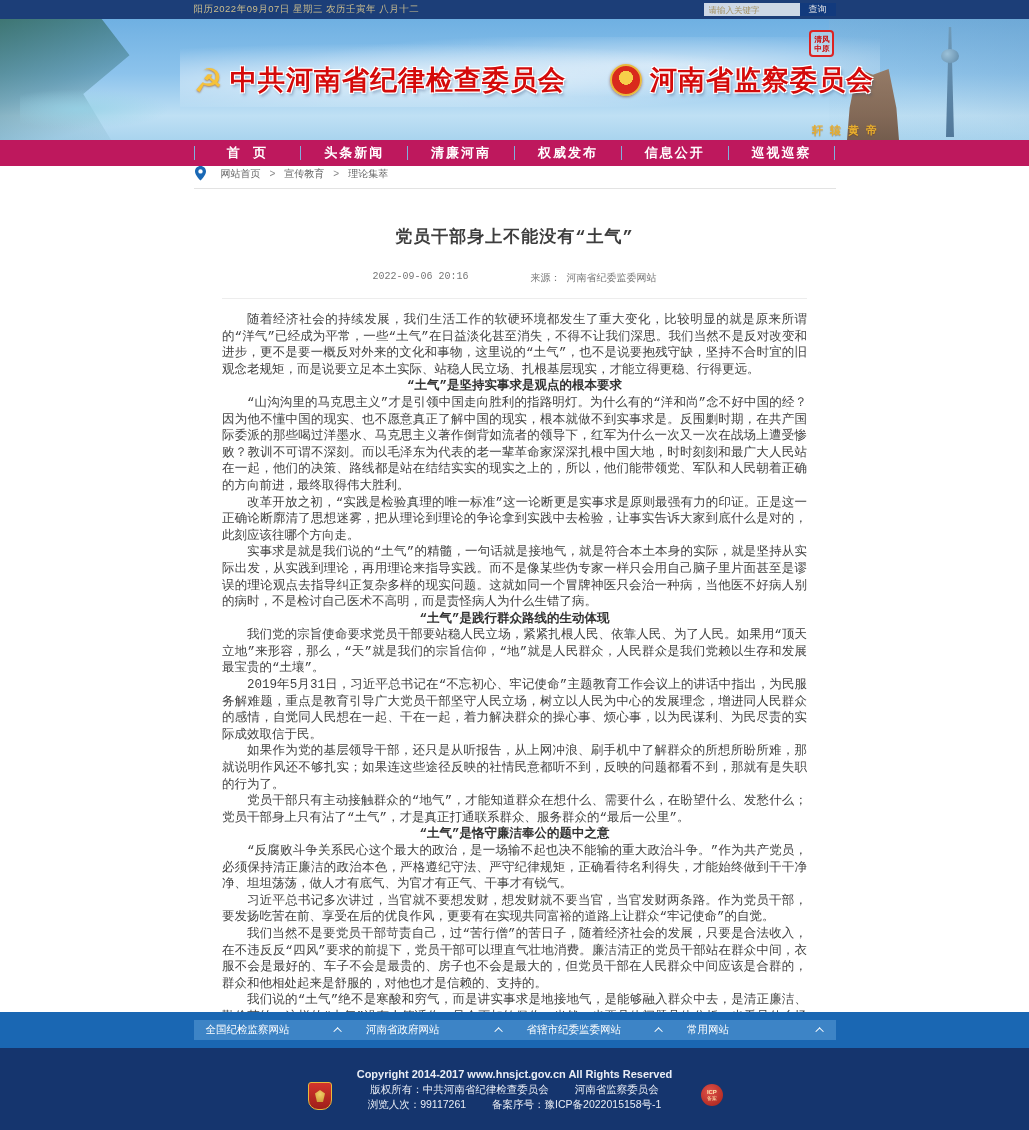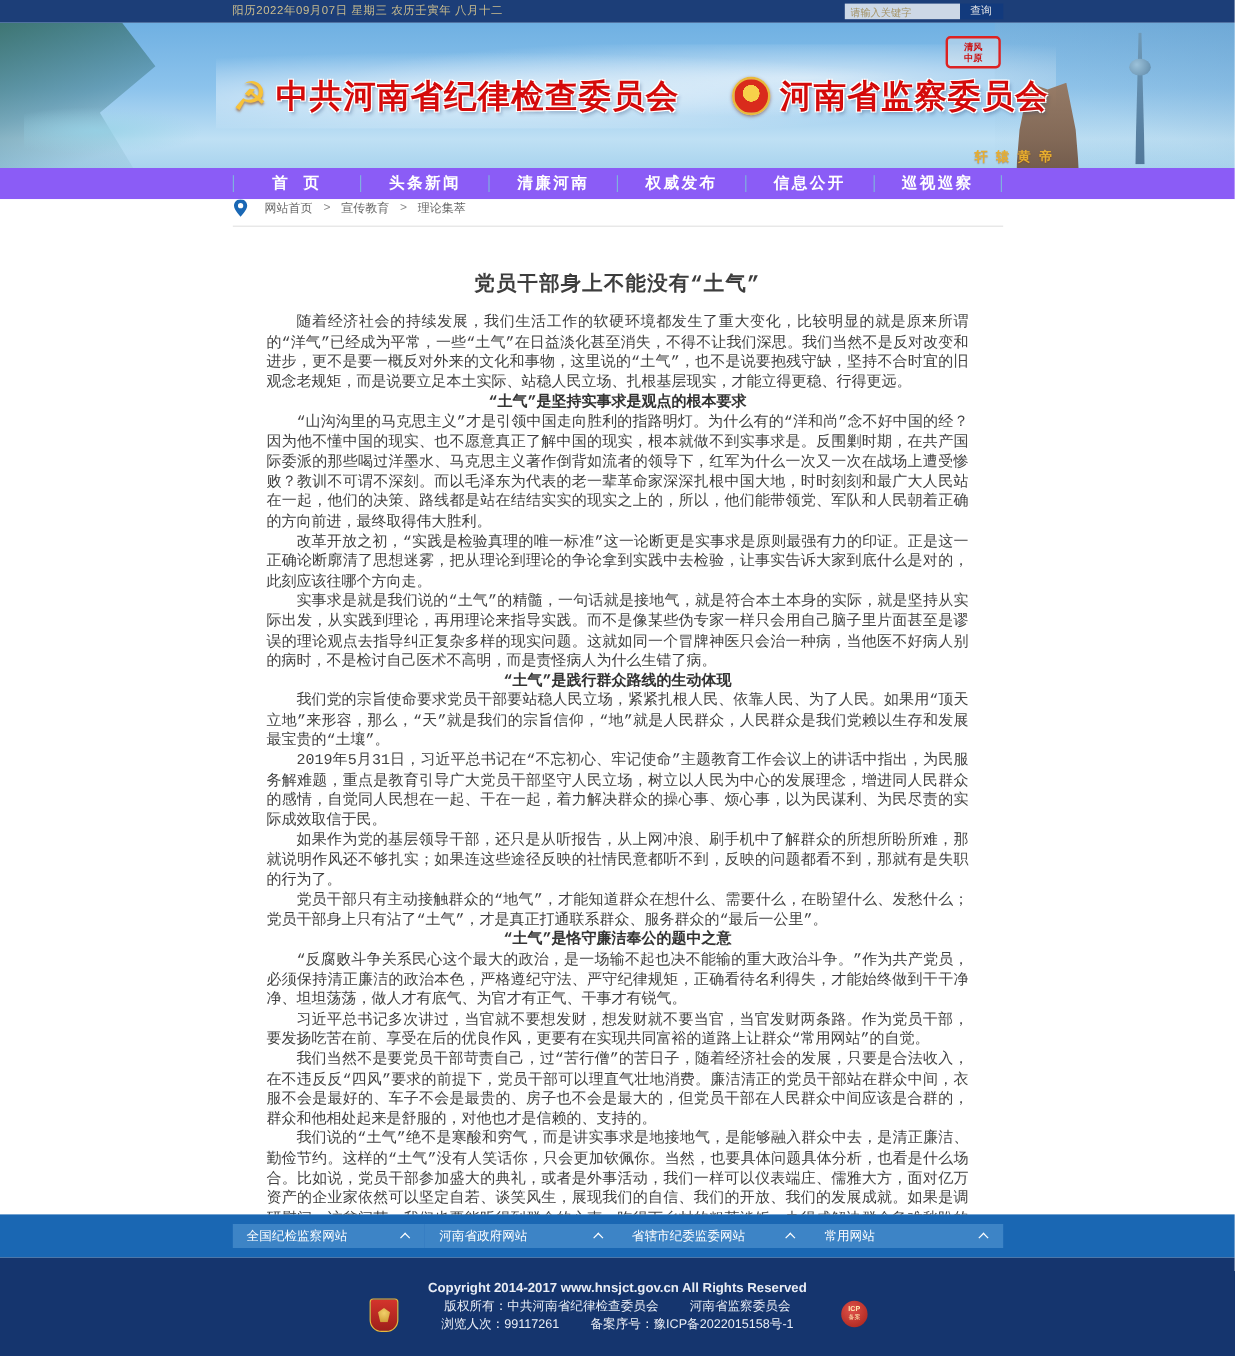--- a/index.html
+++ b/index.html
@@ -37,29 +37,29 @@
     display:flex; align-items:center; }
   .org { display:flex; align-items:center; }
   .org + .org { margin-left:44px; }
   .emblem-party { font-size:33px; line-height:33px; color:#f6c23a; text-shadow:0 1px 2px rgba(140,60,0,.6); margin-right:7px; }
   .emblem-state { width:32px; height:32px; border-radius:50%; margin-right:8px;
     background:radial-gradient(circle at 50% 42%,#f7d04a 0 32%,#d92b1c 33% 100%);
     border:2px solid #e8b93c; display:flex; align-items:center; justify-content:center;
     color:#f7d04a; font-size:11px; box-shadow:0 1px 3px rgba(100,20,10,.5); }
   .org-title { font-size:27px; font-weight:bold; color:#d40a0a; letter-spacing:1px; white-space:nowrap;
     text-shadow:-1px -1px 0 #fff,1px -1px 0 #fff,-1px 1px 0 #fff,1px 1px 0 #fff,2px 3px 3px rgba(30,60,110,.35); }
-  .seal { position:absolute; right:195px; top:11px; width:46px; height:27px; border:2px solid #d22;
+  .seal { position:absolute; right:195px; top:11px; width:25px; height:27px; border:2px solid #d22;
     border-radius:4px; background:rgba(255,245,240,.35); display:flex; flex-direction:column;
     align-items:center; justify-content:center; line-height:1; }
   .seal span { font-size:9px; color:#c11; font-weight:bold; transform:scale(.85); }
   .statue-label { position:absolute; right:145px; bottom:2px; font-size:11px; color:#e7ad2e;
     letter-spacing:7px; font-weight:bold; text-shadow:0 1px 1px rgba(120,60,0,.4); white-space:nowrap; }
 
   
-  .navbar { height:26px; background:#8b5cf6; }
+  .navbar { height:26px; background:#be185d; }
   .nav-inner { width:642px; margin:0 auto; height:26px; display:flex; align-items:stretch; }
   .nav-sep { width:1px; background:#7fb0de; margin:6px 0; }
   .nav-item { flex:1; display:flex; align-items:center; justify-content:center; color:#fff;
     font-size:13px; font-weight:bold; letter-spacing:2px; cursor:pointer; white-space:pre; }
 
   
   .main { height:846px; overflow:hidden; background:#fff; }
   .breadcrumb-row { width:642px; margin:0 auto; display:flex; align-items:center;
     font-size:10px; color:#666; border-bottom:none; }
   .crumb-sep { margin:0 9px; color:#888; }
@@ -164,34 +164,38 @@
     <span class="crumb">网站首页</span>
     <span class="crumb-sep">&gt;</span>
     <span class="crumb">宣传教育</span>
     <span class="crumb-sep">&gt;</span>
     <span class="crumb">理论集萃</span>
   </div>
   <div class="bc-line"></div>
 
   <div class="article">
     <h1 class="art-title">党员干部身上不能没有“土气”</h1>
+    <div class="art-meta">
+      <span>2022-09-06 20:16</span>
+      <span>来源：  河南省纪委监委网站</span>
+    </div>
     <div class="art-body">
       <p class="para">随着经济社会的持续发展，我们生活工作的软硬环境都发生了重大变化，比较明显的就是原来所谓的“洋气”已经成为平常，一些“土气”在日益淡化甚至消失，不得不让我们深思。我们当然不是反对改变和进步，更不是要一概反对外来的文化和事物，这里说的“土气”，也不是说要抱残守缺，坚持不合时宜的旧观念老规矩，而是说要立足本土实际、站稳人民立场、扎根基层现实，才能立得更稳、行得更远。</p>
       <p class="subhead">“土气”是坚持实事求是观点的根本要求</p>
       <p class="para">“山沟沟里的马克思主义”才是引领中国走向胜利的指路明灯。为什么有的“洋和尚”念不好中国的经？因为他不懂中国的现实、也不愿意真正了解中国的现实，根本就做不到实事求是。反围剿时期，在共产国际委派的那些喝过洋墨水、马克思主义著作倒背如流者的领导下，红军为什么一次又一次在战场上遭受惨败？教训不可谓不深刻。而以毛泽东为代表的老一辈革命家深深扎根中国大地，时时刻刻和最广大人民站在一起，他们的决策、路线都是站在结结实实的现实之上的，所以，他们能带领党、军队和人民朝着正确的方向前进，最终取得伟大胜利。</p>
       <p class="para">改革开放之初，“实践是检验真理的唯一标准”这一论断更是实事求是原则最强有力的印证。正是这一正确论断廓清了思想迷雾，把从理论到理论的争论拿到实践中去检验，让事实告诉大家到底什么是对的，此刻应该往哪个方向走。</p>
       <p class="para">实事求是就是我们说的“土气”的精髓，一句话就是接地气，就是符合本土本身的实际，就是坚持从实际出发，从实践到理论，再用理论来指导实践。而不是像某些伪专家一样只会用自己脑子里片面甚至是谬误的理论观点去指导纠正复杂多样的现实问题。这就如同一个冒牌神医只会治一种病，当他医不好病人别的病时，不是检讨自己医术不高明，而是责怪病人为什么生错了病。</p>
       <p class="subhead">“土气”是践行群众路线的生动体现</p>
       <p class="para">我们党的宗旨使命要求党员干部要站稳人民立场，紧紧扎根人民、依靠人民、为了人民。如果用“顶天立地”来形容，那么，“天”就是我们的宗旨信仰，“地”就是人民群众，人民群众是我们党赖以生存和发展最宝贵的“土壤”。</p>
       <p class="para">2019年5月31日，习近平总书记在“不忘初心、牢记使命”主题教育工作会议上的讲话中指出，为民服务解难题，重点是教育引导广大党员干部坚守人民立场，树立以人民为中心的发展理念，增进同人民群众的感情，自觉同人民想在一起、干在一起，着力解决群众的操心事、烦心事，以为民谋利、为民尽责的实际成效取信于民。</p>
       <p class="para">如果作为党的基层领导干部，还只是从听报告，从上网冲浪、刷手机中了解群众的所想所盼所难，那就说明作风还不够扎实；如果连这些途径反映的社情民意都听不到，反映的问题都看不到，那就有是失职的行为了。</p>
       <p class="para">党员干部只有主动接触群众的“地气”，才能知道群众在想什么、需要什么，在盼望什么、发愁什么；党员干部身上只有沾了“土气”，才是真正打通联系群众、服务群众的“最后一公里”。</p>
       <p class="subhead">“土气”是恪守廉洁奉公的题中之意</p>
       <p class="para">“反腐败斗争关系民心这个最大的政治，是一场输不起也决不能输的重大政治斗争。”作为共产党员，必须保持清正廉洁的政治本色，严格遵纪守法、严守纪律规矩，正确看待名利得失，才能始终做到干干净净、坦坦荡荡，做人才有底气、为官才有正气、干事才有锐气。</p>
-      <p class="para">习近平总书记多次讲过，当官就不要想发财，想发财就不要当官，当官发财两条路。作为党员干部，要发扬吃苦在前、享受在后的优良作风，更要有在实现共同富裕的道路上让群众“常用网站”的自觉。</p>
+      <p class="para">习近平总书记多次讲过，当官就不要想发财，想发财就不要当官，当官发财两条路。作为党员干部，要发扬吃苦在前、享受在后的优良作风，更要有在实现共同富裕的道路上让群众“牢记使命”的自觉。</p>
       <p class="para">我们当然不是要党员干部苛责自己，过“苦行僧”的苦日子，随着经济社会的发展，只要是合法收入，在不违反反“四风”要求的前提下，党员干部可以理直气壮地消费。廉洁清正的党员干部站在群众中间，衣服不会是最好的、车子不会是最贵的、房子也不会是最大的，但党员干部在人民群众中间应该是合群的，群众和他相处起来是舒服的，对他也才是信赖的、支持的。</p>
       <p class="para">我们说的“土气”绝不是寒酸和穷气，而是讲实事求是地接地气，是能够融入群众中去，是清正廉洁、勤俭节约。这样的“土气”没有人笑话你，只会更加钦佩你。当然，也要具体问题具体分析，也看是什么场合。比如说，党员干部参加盛大的典礼，或者是外事活动，我们一样可以仪表端庄、儒雅大方，面对亿万资产的企业家依然可以坚定自若、谈笑风生，展现我们的自信、我们的开放、我们的发展成就。如果是调研慰问、访贫问苦，我们也要能听得到群众的心声，吃得下乡村的粗茶淡饭，办得成解决群众急难愁盼的好事、实事、难事，这样党员干部才能真正成为群众身边的“贴心人”、心里的“定盘星”。</p>
 
     </div>
   </div>
 
 </div>
 
 <div class="footer-links">
   <div class="fl-inner">

